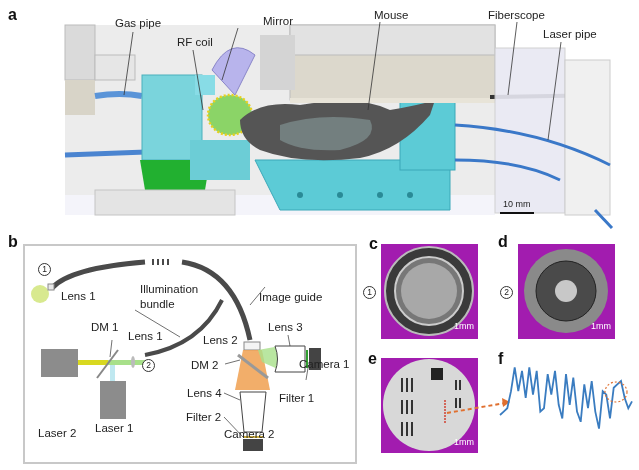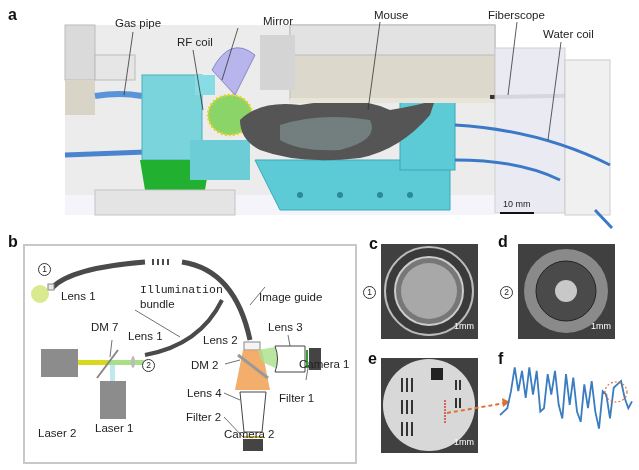--- a/index.html
+++ b/index.html
@@ -2,21 +2,21 @@
 <html><head>
 <meta charset="utf-8">
 <style>
   html,body{margin:0;padding:0;background:#ffffff;}
   body{width:639px;height:470px;position:relative;overflow:hidden;font-family:"Liberation Sans",sans-serif;color:#222;}
   .abs{position:absolute;}
   .panel-letter{position:absolute;font-weight:bold;font-size:16px;color:#111;}
   .lbl{position:absolute;font-size:11.5px;color:#222;white-space:nowrap;}
   .circnum{position:absolute;width:11px;height:11px;border:1px solid #333;border-radius:50%;font-size:8.5px;line-height:11px;text-align:center;color:#222;background:#fff;}
   svg{position:absolute;left:0;top:0;}
-  .micro{position:absolute;background:#404040;}
+  .micro{position:absolute;background:#a21caf;}
   .scale-txt{position:absolute;font-size:9px;color:#fff;}
 </style>
 </head>
 <body>
 
 <div>
   <div class="panel-letter" style="left:8px;top:6px;">a</div>
 
   <svg width="639" height="230">
 
@@ -73,21 +73,21 @@
     <line x1="561" y1="42" x2="548" y2="140" stroke="#333" stroke-width="0.8"></line>
 
     <line x1="500" y1="213" x2="534" y2="213" stroke="#111" stroke-width="2"></line>
   </svg>
 
   <div class="lbl" style="left:115px;top:17px;">Gas pipe</div>
   <div class="lbl" style="left:177px;top:36px;">RF coil</div>
   <div class="lbl" style="left:227px;top:15px;padding-left:36px;">Mirror</div>
   <div class="lbl" style="left:374px;top:9px;">Mouse</div>
   <div class="lbl" style="left:488px;top:9px;">Fiberscope</div>
-  <div class="lbl" style="left:543px;top:28px;">Water coil</div>
+  <div class="lbl" style="left:543px;top:28px;">Laser pipe</div>
   <div class="lbl" style="left:503px;top:199px;font-size:9px;">10 mm</div>
 </div>
 
 <div>
   <div class="panel-letter" style="left:8px;top:233px;">b</div>
   <div class="abs" style="left:23px;top:244px;width:330px;height:216px;border:2px solid #c8c8c8;"></div>
 
   <svg width="639" height="470">
 
     <circle cx="40" cy="294" r="9" fill="#c8e060" opacity="0.7"></circle>
@@ -131,24 +131,24 @@
     <line x1="288" y1="335" x2="290" y2="346" stroke="#333" stroke-width="0.7"></line>
     <line x1="225" y1="364" x2="240" y2="360" stroke="#333" stroke-width="0.7"></line>
     <line x1="224" y1="393" x2="240" y2="400" stroke="#333" stroke-width="0.7"></line>
     <line x1="306" y1="380" x2="308" y2="368" stroke="#333" stroke-width="0.7"></line>
     <line x1="224" y1="417" x2="243" y2="437" stroke="#333" stroke-width="0.7"></line>
   </svg>
 
   <div class="circnum" style="left:38px;top:263px;">1</div>
   <div class="circnum" style="left:142px;top:359px;">2</div>
   <div class="lbl" style="left:61px;top:290px;">Lens 1</div>
-  <div class="lbl" style="left:140px;top:283px;font-family:Liberation Mono, monospace;">Illumination</div>
+  <div class="lbl" style="left:140px;top:283px;">Illumination</div>
   <div class="lbl" style="left:140px;top:298px;">bundle</div>
   <div class="lbl" style="left:259px;top:279px;margin-top:12px;">Image guide</div>
-  <div class="lbl" style="left:91px;top:321px;">DM 7</div>
+  <div class="lbl" style="left:91px;top:321px;">DM 1</div>
   <div class="lbl" style="left:128px;top:330px;">Lens 1</div>
   <div class="lbl" style="left:203px;top:334px;">Lens 2</div>
   <div class="lbl" style="left:268px;top:321px;">Lens 3</div>
   <div class="lbl" style="left:299px;top:334px;margin-top:24px;">Camera 1</div>
   <div class="lbl" style="left:38px;top:379px;margin-top:48px;">Laser 2</div>
   <div class="lbl" style="left:191px;top:359px;">DM 2</div>
   <div class="lbl" style="left:187px;top:387px;">Lens 4</div>
   <div class="lbl" style="left:279px;top:392px;">Filter 1</div>
   <div class="lbl" style="left:95px;top:422px;">Laser 1</div>
   <div class="lbl" style="left:186px;top:411px;">Filter 2</div>

